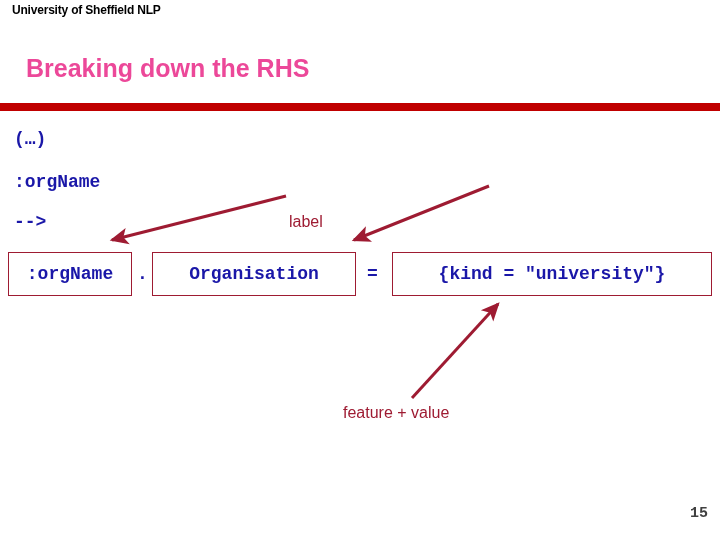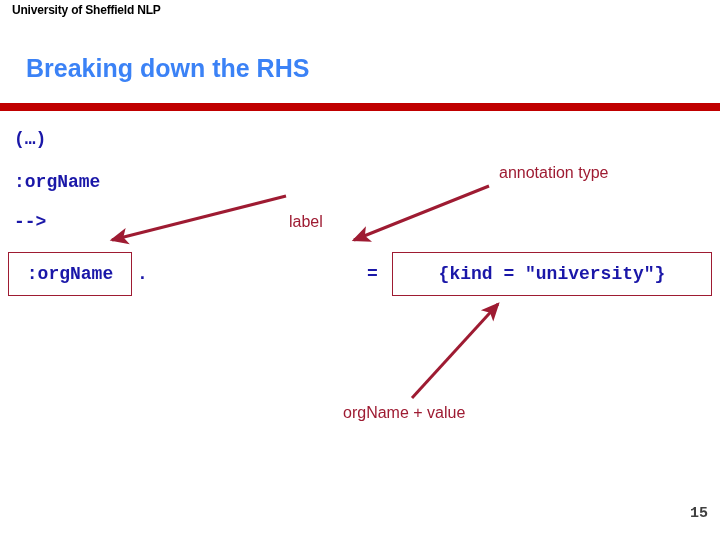--- a/index.html
+++ b/index.html
@@ -34,21 +34,21 @@
     letter-spacing: -0.2px;
     white-space: nowrap;
   }
   .slide-title {
     position: absolute;
     left: 26px;
     top: 54px;
     font-family: "Liberation Sans", sans-serif;
     font-size: 25px;
     font-weight: bold;
-    color: #3b82f6;
+    color: #ec4899;
     white-space: nowrap;
   }
   .rule {
     position: absolute;
     left: 0;
     top: 103px;
     width: 720px;
     height: 8px;
     background: #C00000;
   }
@@ -152,29 +152,31 @@
 
   <div class="code-line line-ellipsis">(…)</div>
   <div class="code-line line-orgname">:orgName</div>
   <div class="code-line line-arrow">--&gt;</div>
 
   <div class="rhs-row">
     <div class="rbox" id="box-left">
       <span class="rtext">:orgName</span>
     </div>
     <div class="plain" id="dot-sep">.</div>
+    <div class="rbox" id="box-mid">
+      <span class="rtext">Organisation</span>
+    </div>
     <div class="plain" id="eq-sep">=</div>
     <div class="rbox" id="box-right">
       <span class="rtext">{kind = "university"}</span>
     </div>
   </div>
 
   <div class="anno" id="anno-label">label</div>
-  <div class="anno" id="anno-type">annotation type</div>
-  <div class="anno" id="anno-feature">orgName + value</div>
+  <div class="anno" id="anno-feature">feature + value</div>
 
   <svg class="arrows" viewBox="0 0 720 540" xmlns="http://www.w3.org/2000/svg">
     <defs>
       <marker id="ah" markerWidth="7" markerHeight="7" refX="5.4" refY="3.2" orient="auto" markerUnits="strokeWidth">
         <path d="M0,0.4 L6.2,3.2 L0,6.0 L1.5,3.2 Z" fill="#9E1B32"></path>
       </marker>
     </defs>
 
     <line x1="286" y1="196" x2="112" y2="240" stroke="#9E1B32" stroke-width="3" marker-end="url(#ah)"></line>
 

